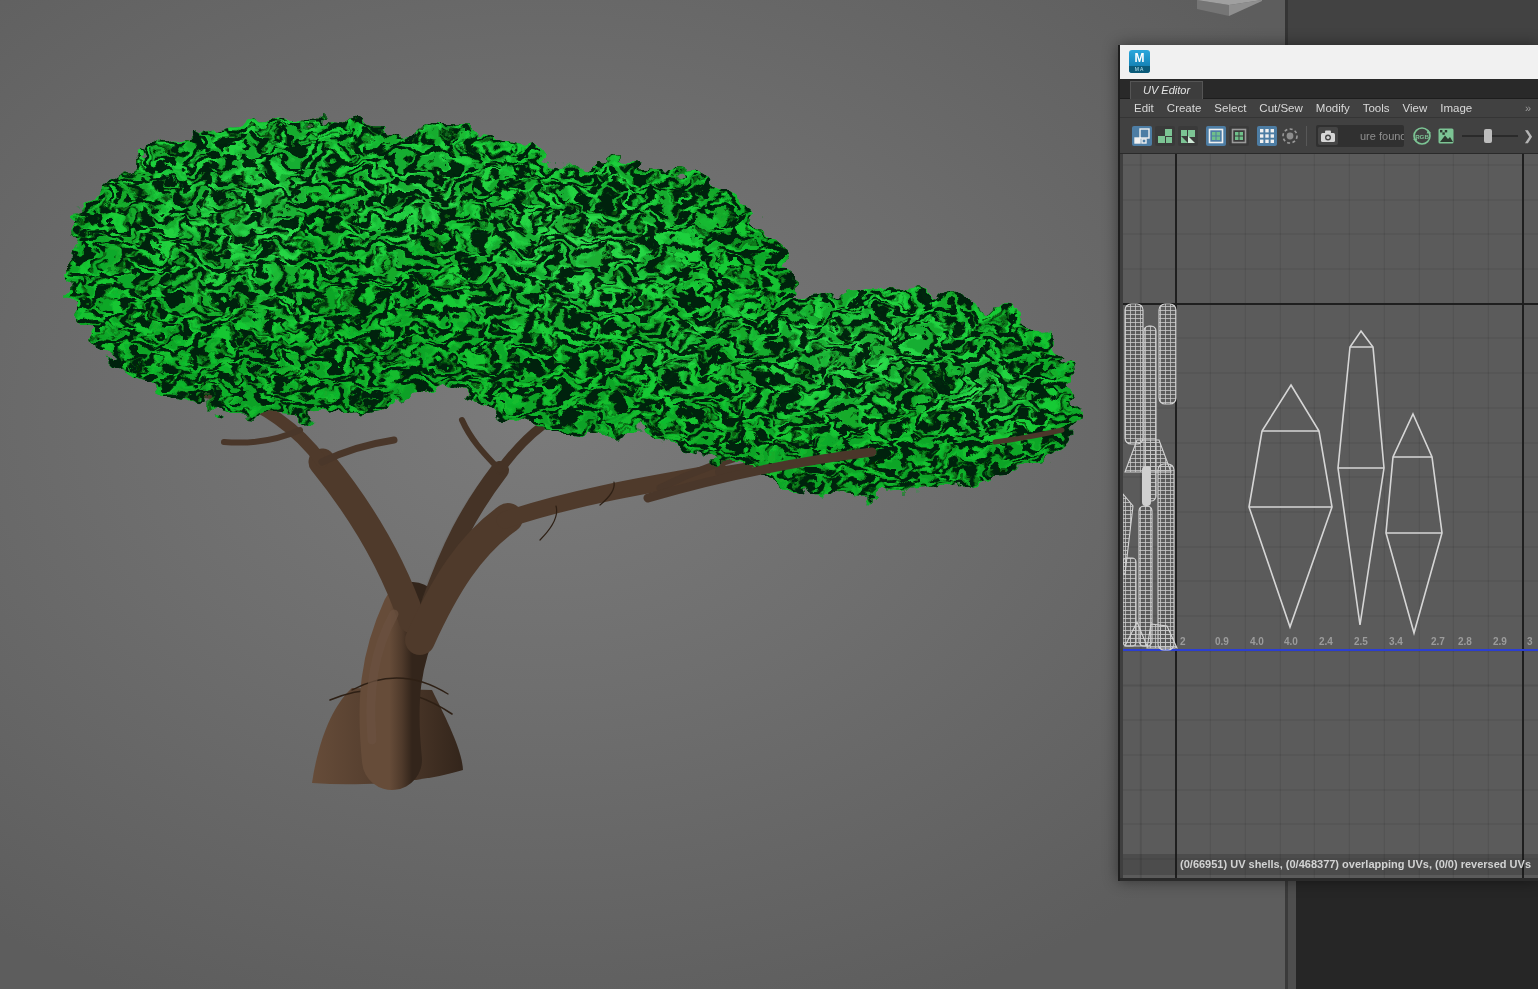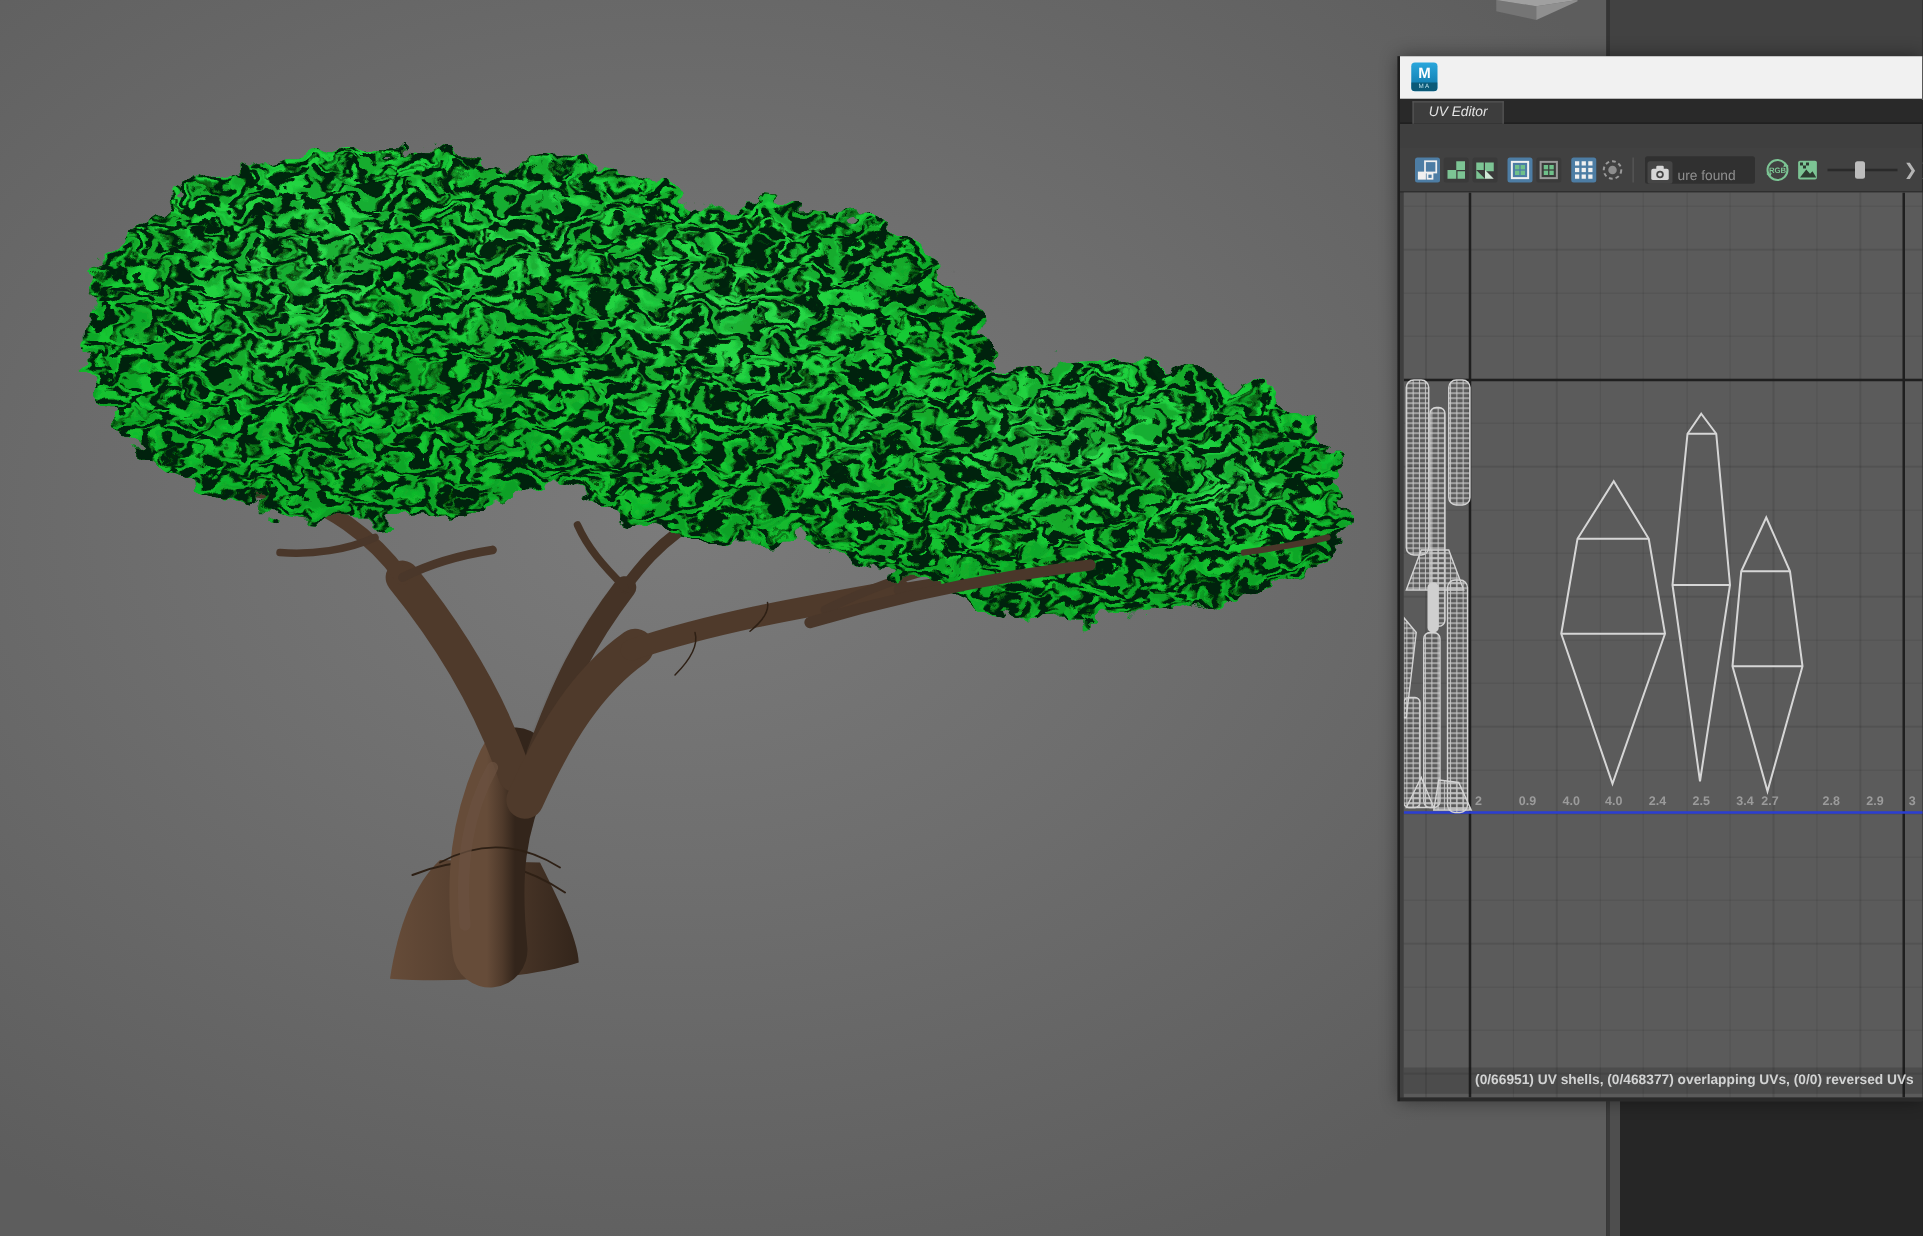--- a/index.html
+++ b/index.html
@@ -29,21 +29,21 @@
     display:flex;align-items:center;gap:13px;padding-left:14px;box-sizing:border-box;}
   #menubar .mi{color:#d9d9d9;font-size:11.5px;cursor:default;}
   #menubar .overflow{position:absolute;right:7px;color:#9a9a9a;font-size:11px;}
   #toolbar{position:absolute;left:0;top:73px;right:0;height:36px;background:#414141;border-bottom:1px solid #2a2a2a;
     display:flex;align-items:center;padding-left:12px;box-sizing:border-box;}
   .tbtn{width:20px;height:20px;border-radius:2px;position:relative;flex:none;}
   .tbtn.blue{background:#4d7da4;}
   .tbtn.dark{background:#3a3a3a;}
   .tbtn svg{position:absolute;left:0;top:0;}
   .tsep{width:1px;height:20px;background:#585858;margin:0 5px 0 6px;flex:none;}
-  #texfield{height:22px;width:88px;background:#303030;border-radius:2px;display:flex;align-items:flex-end;flex:none;margin-left:4px;}
+  #texfield{height:22px;width:88px;background:#303030;border-radius:2px;display:flex;align-items:center;flex:none;margin-left:4px;gap:18px;}
   #texfield .cam{width:20px;height:18px;margin-left:2px;background:#454545;border-radius:2px;position:relative;flex:none;}
   #texfield .txt{color:#8f8f8f;font-size:11px;margin-left:4px;white-space:nowrap;overflow:hidden;}
   #slider{width:56px;height:20px;position:relative;flex:none;margin-left:6px;}
   #slider .track{position:absolute;left:0;right:0;top:9px;height:2px;background:#2a2a2a;}
   #slider .handle{position:absolute;left:22px;top:3px;width:8px;height:14px;background:#bdbdbd;border-radius:2px;}
   #tb-overflow{color:#b5b5b5;font-size:13px;letter-spacing:2px;margin-left:5px;flex:none;}
   
   #uvcanvas{position:absolute;left:3px;top:109px;width:417px;height:724px;overflow:hidden;
     background-color:#5b5b5b;
     background-image:
@@ -162,20 +162,31 @@
     <div id="maya-icon">
       <div class="m">M</div>
       <div class="band">MA</div>
     </div>
   </div>
 
   <div id="tabstrip">
     <div id="uvtab">UV Editor</div>
   </div>
 
+  <div id="menubar">
+    <span class="mi">Edit</span>
+    <span class="mi">Create</span>
+    <span class="mi">Select</span>
+    <span class="mi">Cut/Sew</span>
+    <span class="mi">Modify</span>
+    <span class="mi">Tools</span>
+    <span class="mi">View</span>
+    <span class="mi">Image</span>
+    <span class="overflow">»</span>
+  </div>
 
   <div id="toolbar">
     <div class="tbtn blue">
       <svg width="20" height="20">
           <g fill="none" stroke="#f0f0f0" stroke-width="1.4">
         <rect x="8" y="3" width="9" height="9"></rect>
             <rect x="3" y="12" width="5" height="5" fill="#f0f0f0"></rect>
             <rect x="10" y="13" width="4" height="4"></rect>
           </g>
         </svg>
@@ -311,21 +322,21 @@
       </g>
     </svg>
 
     <span class="tick" style="left:57px">2</span>
     <span class="tick" style="left:92px">0.9</span>
     <span class="tick" style="left:127px">4.0</span>
     <span class="tick" style="left:161px">4.0</span>
     <span class="tick" style="left:196px">2.4</span>
     <span class="tick" style="left:231px">2.5</span>
     <span class="tick" style="left:266px">3.4</span>
-    <span class="tick" style="left:286px">2.7</span>
+    <span class="tick" style="left:308px">2.7</span>
     <span class="tick" style="left:335px">2.8</span>
     <span class="tick" style="left:370px">2.9</span>
     <span class="tick" style="left:404px">3</span>
 
     <div id="uvstatusbar">(0/66951) UV shells, (0/468377) overlapping UVs, (0/0) reversed UVs</div>
   </div>
 
   <div id="winbottom"></div>
 </div>
 

